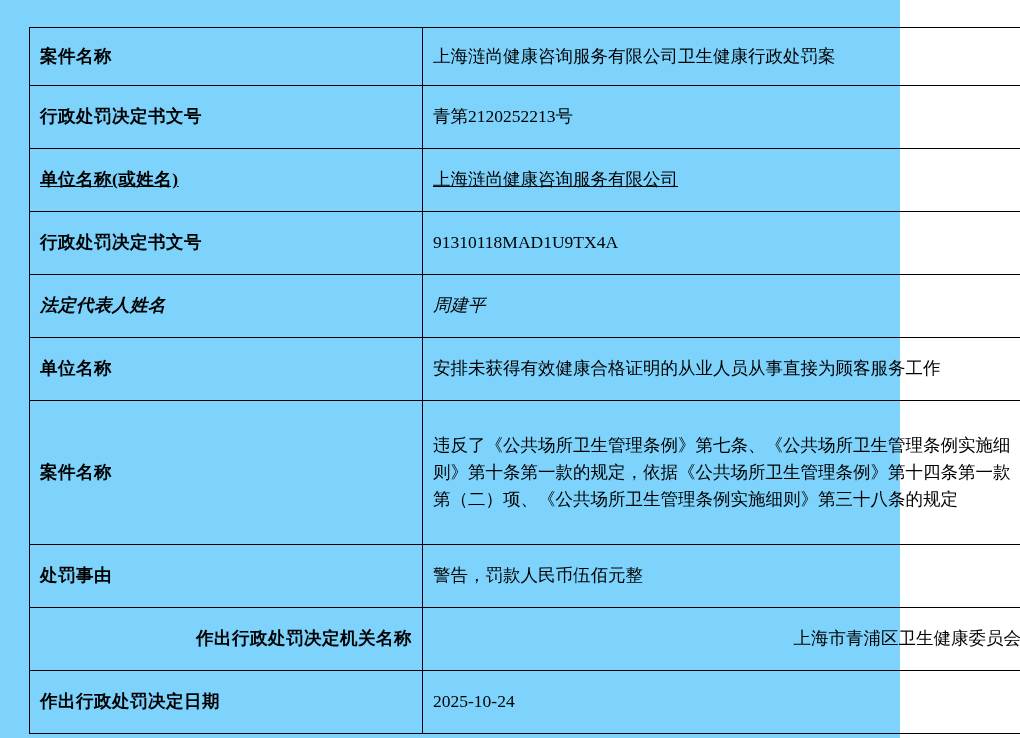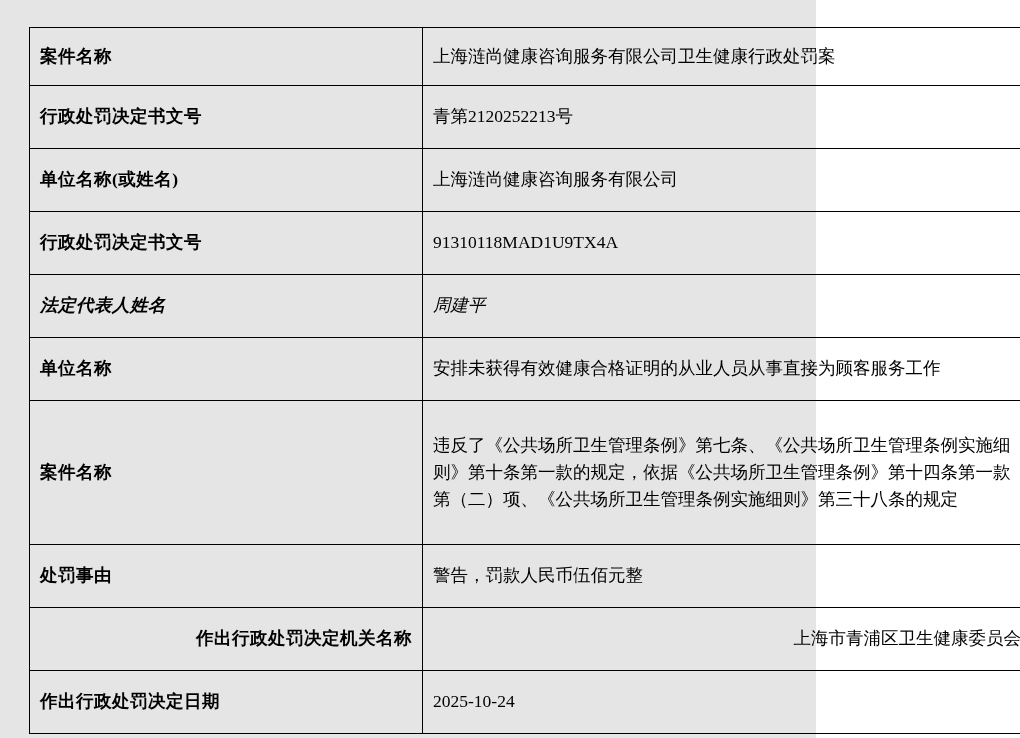--- a/index.html
+++ b/index.html
@@ -8,24 +8,24 @@
     background: #ffffff;
   }
   body {
     width: 1020px;
     height: 738px;
     font-family: "Liberation Serif", "DejaVu Serif", serif;
     color: #000000;
     overflow: hidden;
   }
   .page {
-    width: 816px;
+    width: 900px;
     height: 738px;
     position: relative;
-    background: #e5e5e5;
+    background: #7dd3fc;
   }
   table.penalty-table {
     position: absolute;
     left: 29px;
     top: 27px;
     width: 962px;
     border-collapse: collapse;
     table-layout: fixed;
   }
   table.penalty-table td {
@@ -39,21 +39,21 @@
     width: 372px;
     font-weight: bold;
     letter-spacing: 0.5px;
   }
   td.value-cell {
     width: 588px;
     font-weight: normal;
   }
   tr.r-name td { height: 57px; }
   tr.r-docno td { height: 62px; }
-  tr.r-unit td { height: 62px; }
+  tr.r-unit td { height: 62px; text-decoration: underline; }
   tr.r-credit td { height: 62px; }
   tr.r-legal td { height: 62px; font-style: italic; }
   tr.r-reason td { height: 62px; }
   tr.r-basis td { height: 135px; }
   tr.r-basis td.value-cell {
     vertical-align: middle;
     padding-top: 4px;
     padding-bottom: 4px;
   }
   tr.r-result td { height: 62px; }

